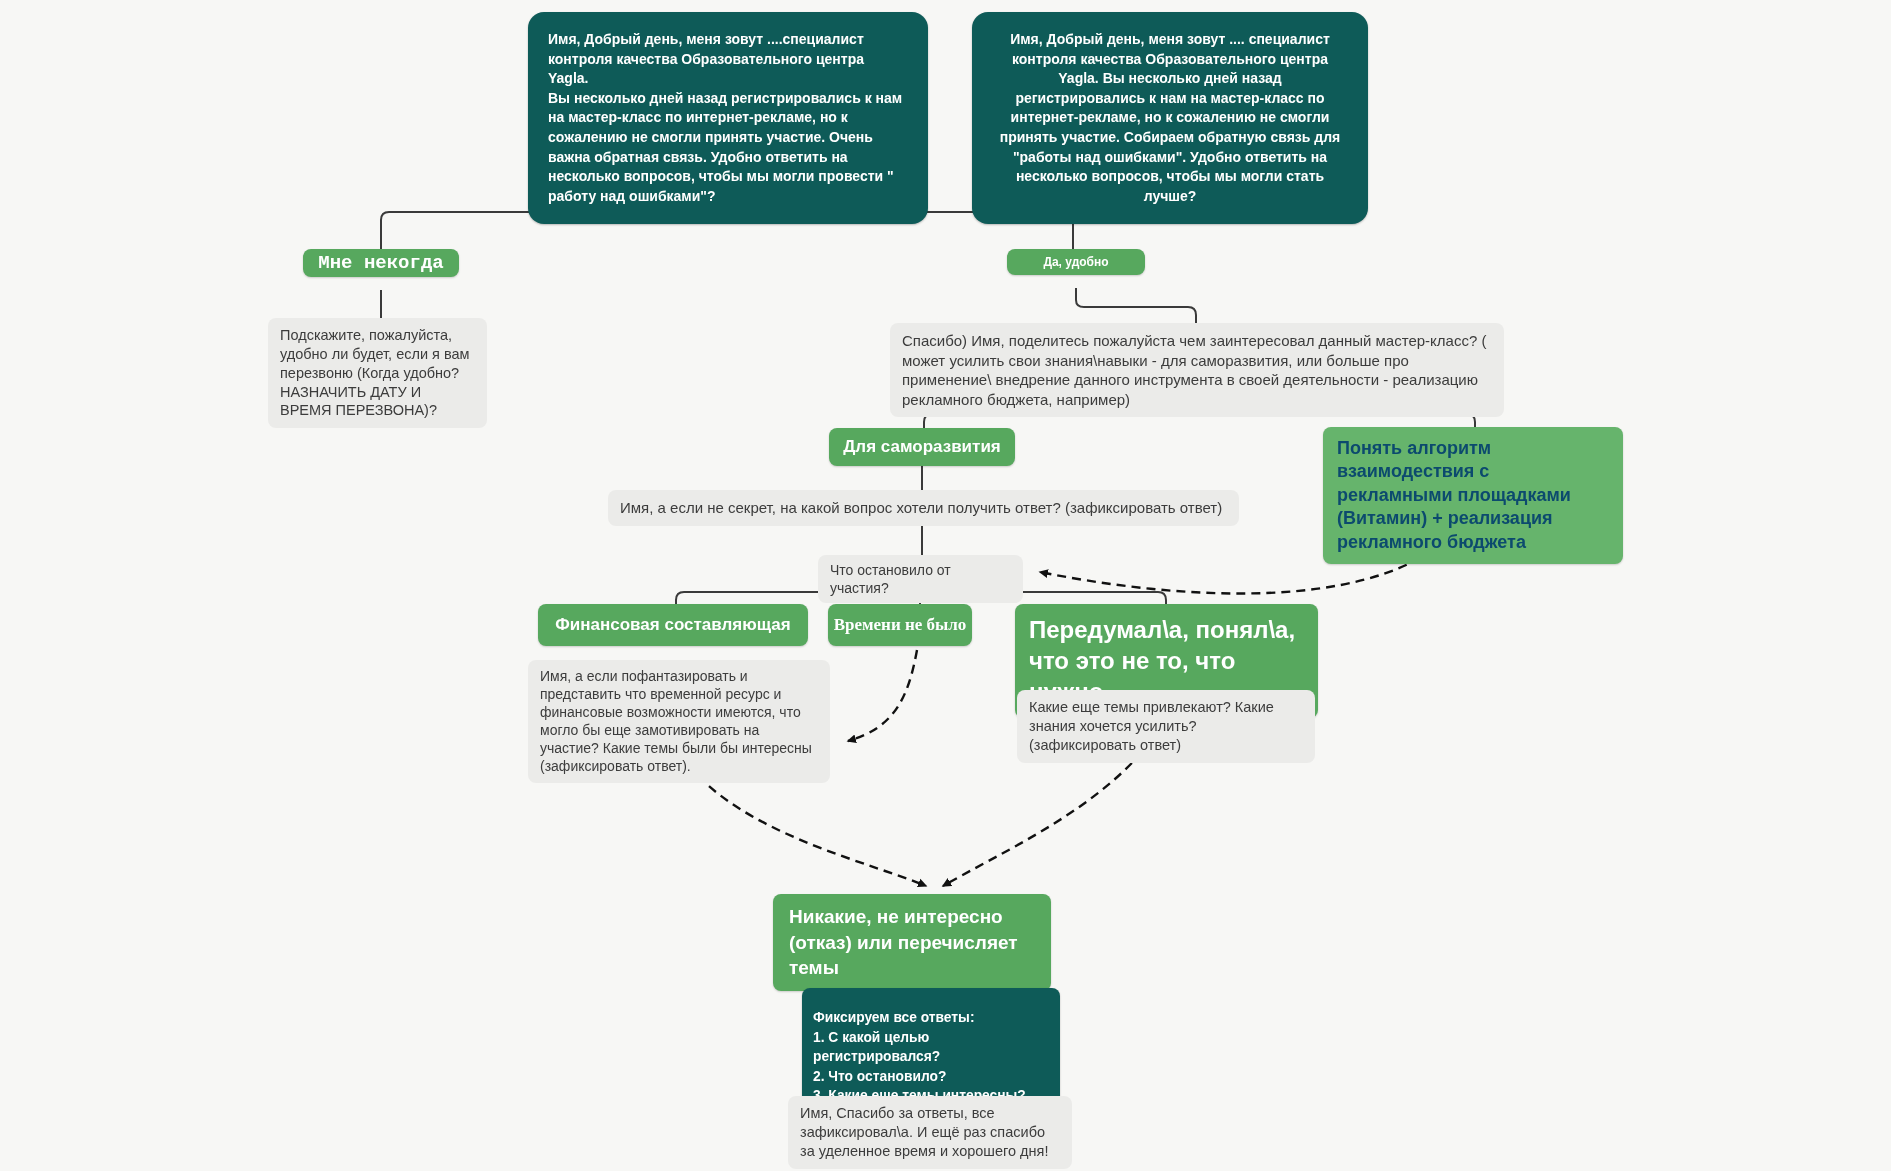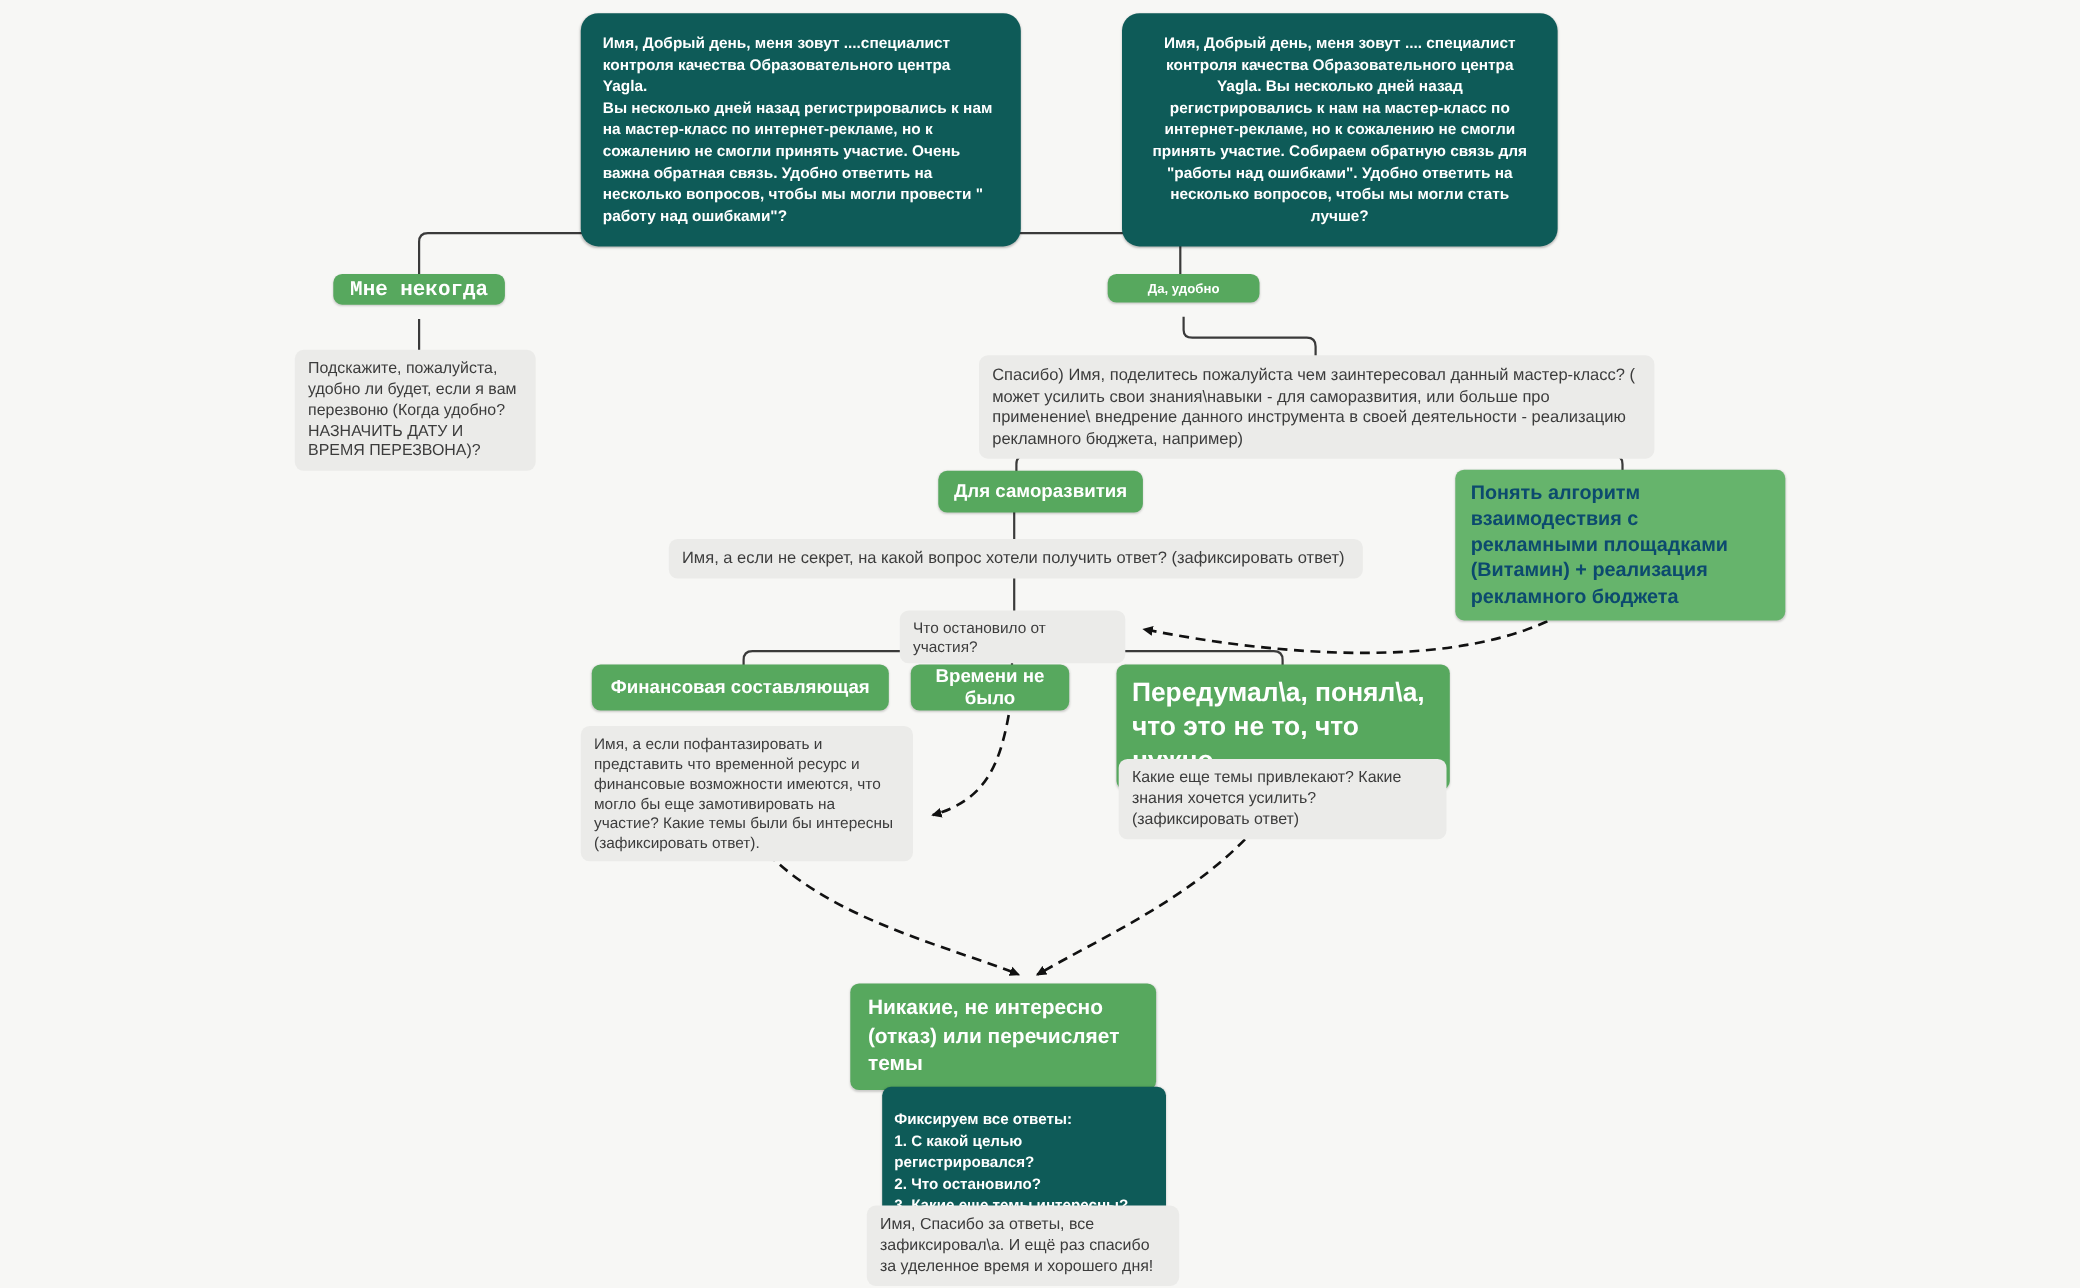--- a/index.html
+++ b/index.html
@@ -8,21 +8,21 @@
     background:#f7f7f5;
     font-family:"Liberation Sans","DejaVu Sans",sans-serif;
   }
   #edges{position:absolute;left:0;top:0;width:1891px;height:1171px;z-index:0;}
   .node{position:absolute;z-index:1;box-sizing:border-box;white-space:pre-line;}
   .dark{
     background:#0e5b58;color:#ffffff;border-radius:16px;
     padding:18px 20px;font-size:14px;font-weight:600;line-height:1.4;
     box-shadow:0 1px 2px rgba(0,0,0,.25);
   }
-  .dark.center{text-align:center;margin-left:48px;}
+  .dark.center{text-align:center;}
   .btn{
     background:#57a85e;color:#ffffff;border-radius:8px;
     font-weight:700;display:flex;align-items:center;justify-content:center;
     text-align:center;box-shadow:0 1px 2px rgba(0,0,0,.18);
   }
   .btn-big{
     background:#66b46c;color:#0c4a6e;border-radius:8px;
     font-weight:700;padding:10px 14px;text-align:left;
     box-shadow:0 1px 2px rgba(0,0,0,.18);
   }
@@ -30,26 +30,26 @@
     background:#ebebe9;color:#3c3c3c;border-radius:8px;
     padding:8px 12px;font-size:14.5px;line-height:1.3;font-weight:400;
   }
   
   #n-intro-left   {left:528px; top:12px;  width:400px;}
   #n-intro-right  {left:972px; top:12px;  width:396px;}
   #n-btn-busy     {left:303px; top:249px; width:156px; height:28px; font-size:19px;font-family:Liberation Mono, monospace;}
   #n-q-callback   {left:268px; top:318px; width:219px;}
   #n-btn-yes      {left:1007px;top:249px; width:138px; height:26px; font-size:12px;}
   #n-q-interest   {left:890px; top:323px; width:614px; font-size:15px;}
-  #n-btn-selfdev  {left:829px; top:428px; width:186px; height:38px; font-size:17px;margin-left:24px;}
+  #n-btn-selfdev  {left:829px; top:428px; width:186px; height:38px; font-size:17px;}
   #n-btn-algorithm{left:1323px;top:427px; width:300px; font-size:18px; line-height:1.3;}
   #n-q-secret     {left:608px; top:490px; width:631px; font-size:15px;}
   #n-q-stopped    {left:818px; top:555px; width:205px; font-size:14px; padding:6px 12px;}
   #n-btn-finance  {left:538px; top:604px; width:270px; height:42px; font-size:17px;}
-  #n-btn-notime   {left:828px; top:604px; width:144px; height:42px; font-size:17px;}
+  #n-btn-notime   {left:828px; top:604px; width:144px; height:42px; font-size:17px;font-family:Liberation Serif, serif;}
   #n-btn-changed  {left:1015px;top:604px; width:303px; font-size:24px; line-height:1.3;
                    padding:10px 14px; display:block; text-align:left;}
   #n-q-fantasy    {left:528px; top:660px; width:302px; font-size:14px; line-height:1.28;}
   #n-q-topics     {left:1017px;top:690px; width:298px;}
   #n-btn-none     {left:773px; top:894px; width:278px; font-size:19px; line-height:1.35;
                    padding:10px 16px; display:block; text-align:left;}
   #n-note-fix     {left:802px; top:988px; width:258px; font-size:13.8px; padding:20px 11px; line-height:1.42; border-radius:8px;}
   #n-q-final      {left:788px; top:1096px;width:284px;}
 </style>
 </head>

